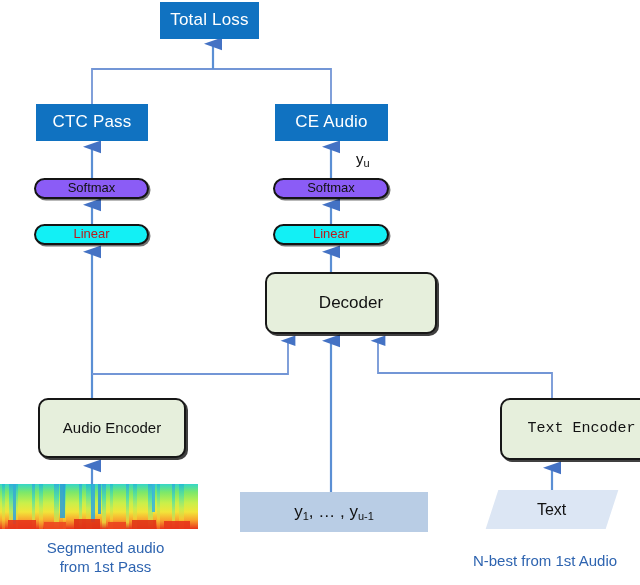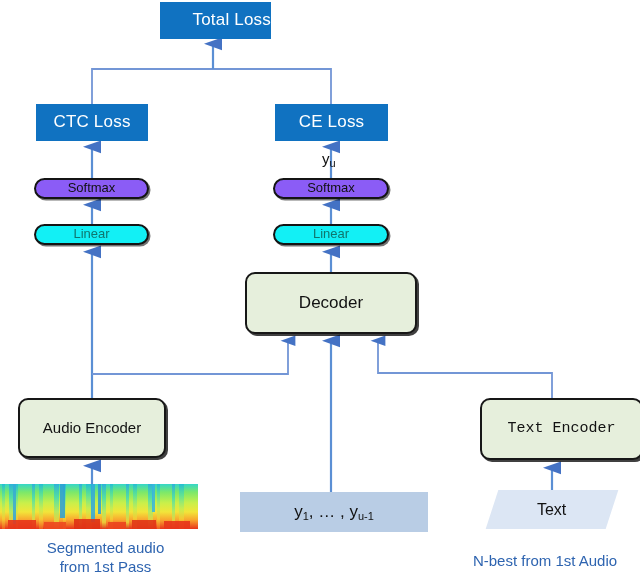--- a/index.html
+++ b/index.html
@@ -43,33 +43,34 @@
     color: #111111;
     font-size: 13px;
     box-shadow: 1.5px 1.5px 0 rgba(0,0,0,.55);
   }
 
   
   .pill-linear {
     background: #12F0F5;
     border: 2px solid #141414;
     border-radius: 11px;
-    color: #0f766e;
+    color: #b91c1c;
     font-size: 13px;
     box-shadow: 1.5px 1.5px 0 rgba(0,0,0,.55);
   }
 
   
   .module {
     background: #E6EFDC;
     border: 2.5px solid #171717;
     border-radius: 10px;
     color: #121212;
     font-size: 17px;
     box-shadow: 2px 2px 0 rgba(0,0,0,.75);
+    margin-left: 20px;
   }
   .module.small { font-size: 15px; }
 
   
   .data-box {
     background: #B9CDE5;
     color: #111111;
     font-size: 17px;
   }
   .data-box sub {
@@ -158,30 +159,30 @@
 
     <path d="M331,492 L331,341" fill="none" stroke="#5B8FD4" stroke-width="2.2" marker-end="url(#ah)"></path>
 
     <path d="M552,398 L552,373 L378,373 L378,341" fill="none" stroke="#7396D6" stroke-width="1.8" marker-end="url(#ah)"></path>
 
     <path d="M92,484 L92,466" fill="none" stroke="#5B8FD4" stroke-width="2.2" marker-end="url(#ah)"></path>
 
     <path d="M552,490 L552,468" fill="none" stroke="#5B8FD4" stroke-width="2.2" marker-end="url(#ah)"></path>
   </svg>
 
-  <div class="node loss-box" style="left:160px; top:2px; width:111px; height:37px;justify-content:flex-end;">
+  <div class="node loss-box" style="left:160px; top:2px; width:99px; height:37px;">
     <span>Total Loss</span>
   </div>
 
   <div class="node loss-box" style="left:36px; top:104px; width:112px; height:37px;">
-    <span>CTC Loss</span>
+    <span>CTC Pass</span>
   </div>
 
   <div class="node loss-box" style="left:275px; top:104px; width:113px; height:37px;">
-    <span>CE Loss</span>
+    <span>CE Audio</span>
   </div>
 
   <div class="node pill-softmax" style="left:34px; top:178px; width:115px; height:21px;">
     <span>Softmax</span>
   </div>
 
   <div class="node pill-softmax" style="left:273px; top:178px; width:116px; height:21px;">
     <span>Softmax</span>
   </div>
 
@@ -198,21 +199,21 @@
   </div>
 
   <div class="node module small" style="left:18px; top:398px; width:148px; height:60px;">
     <span>Audio Encoder</span>
   </div>
 
   <div class="node module small" style="left:480px; top:398px; width:163px; height:62px;font-family:Liberation Mono, monospace;">
     <span>Text Encoder</span>
   </div>
 
-  <div class="annot" style="left:322px; top:150px;">
+  <div class="annot" style="left:356px; top:150px;">
     <span>y</span><sub>u</sub>
   </div>
 
   <div class="node data-box" style="left:240px; top:492px; width:188px; height:40px;">
     <span><span>y</span><sub>1</sub><span>, … , y</span><sub>u-1</sub></span>
   </div>
 
   <div class="node parallelogram" style="left:492px; top:490px; width:120px; height:39px;">
     <span>Text</span>
   </div>

